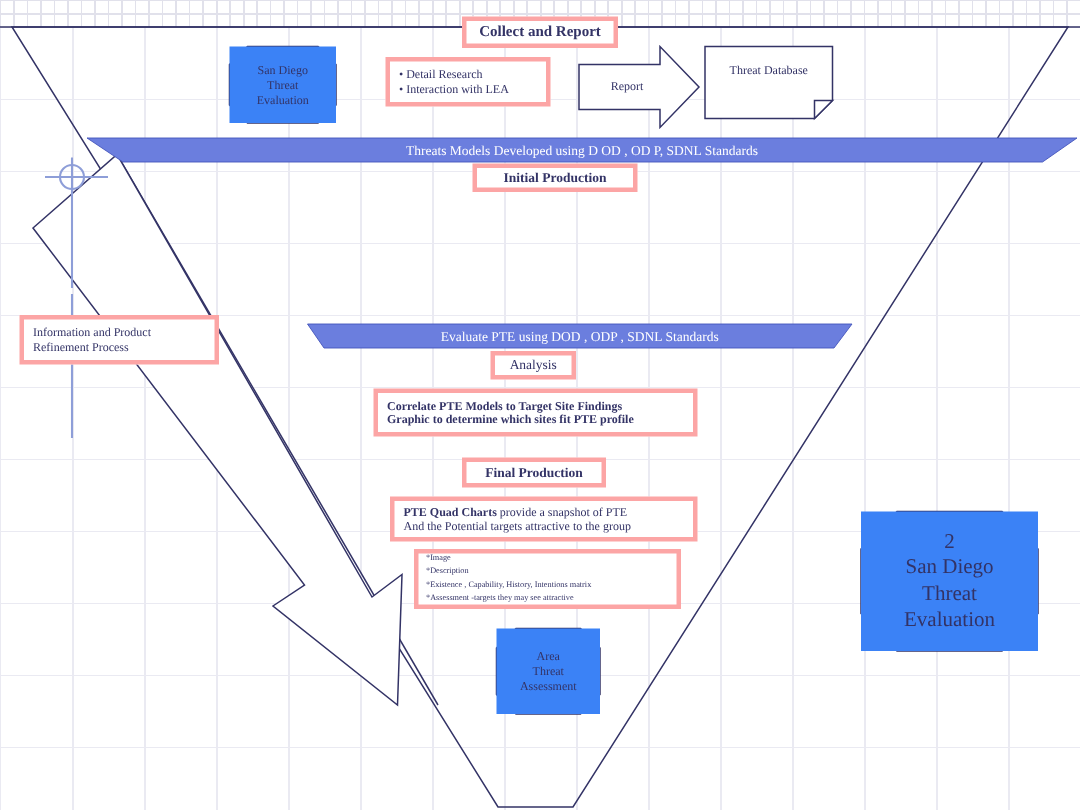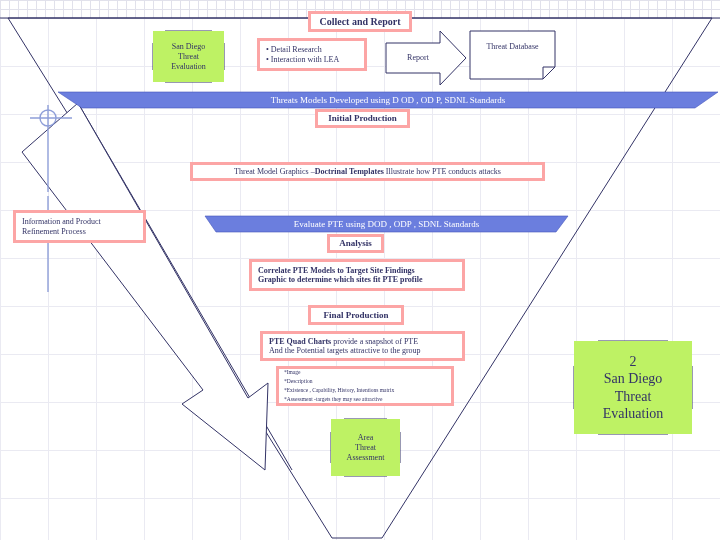--- a/index.html
+++ b/index.html
@@ -51,21 +51,21 @@
     font-size:9px;
     display:flex;
     align-items:center;
     justify-content:center;
     text-align:center;
   }
 
   .octagon{
     position:absolute;
     box-sizing:border-box;
-    background:#bef264;
+    background:#3b82f6;
     color:#333366;
     display:flex;align-items:center;justify-content:center;text-align:center;
     line-height:1.25;
   }
 
   .bullets{
     display:block;
     text-align:left;
     font-size:5.5px;
     line-height:1.62;
@@ -143,42 +143,37 @@
   </div>
 
   <div class="node" style="left:470px;top:36px;width:85px;height:22px;font-size:8px;border:none;background:transparent;">
     <span>Threat Database</span>
   </div>
 
   <div class="band" style="left:58px;top:92px;width:660px;height:16px;">
     <span>Threats Models Developed using D OD , OD P,  SDNL  Standards</span>
   </div>
 
-  <div class="node" style="left:315px;top:109px;width:95px;height:19px;font-size:9px;font-weight:bold;">
+  <div class="node" style="left:315px;top:109px;width:110px;height:19px;font-size:9px;font-weight:bold;">
     <span>Initial Production</span>
   </div>
 
-  <div class="node" style="left:190px;top:162px;width:355px;height:19px;font-size:8px;">
-    <span>
-      <span>Threat Model Graphics –</span><span class="bold">Doctrinal Templates</span><span> Illustrate how PTE conducts attacks</span>
-    </span>
-  </div>
 
   <div class="node left" style="left:13px;top:210px;width:133px;height:33px;font-size:8px;">
     <span class="two-line">
       <span>Information and Product</span><br>
       <span>Refinement Process</span>
     </span>
   </div>
 
   <div class="band" style="left:205px;top:216px;width:363px;height:16px;">
     <span>Evaluate PTE using DOD , ODP , SDNL Standards</span>
   </div>
 
-  <div class="node" style="left:327px;top:234px;width:57px;height:19px;font-size:9px;font-weight:bold;">
+  <div class="node" style="left:327px;top:234px;width:57px;height:19px;font-size:9px;font-weight:normal;">
     <span>Analysis</span>
   </div>
 
   <div class="node left" style="left:249px;top:259px;width:216px;height:32px;font-size:8px;font-weight:bold;">
     <span class="two-line">
       <span>Correlate PTE Models to Target Site Findings</span><br>
       <span>Graphic to determine which sites fit PTE profile</span>
     </span>
   </div>
 

